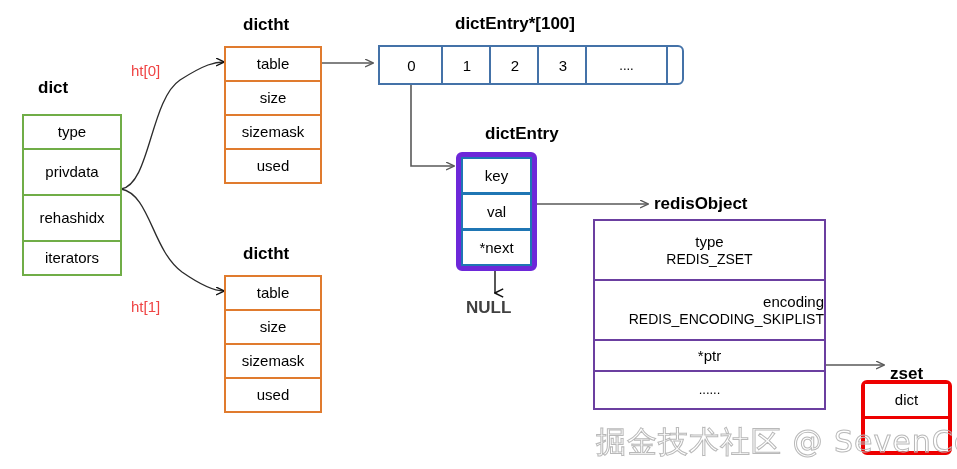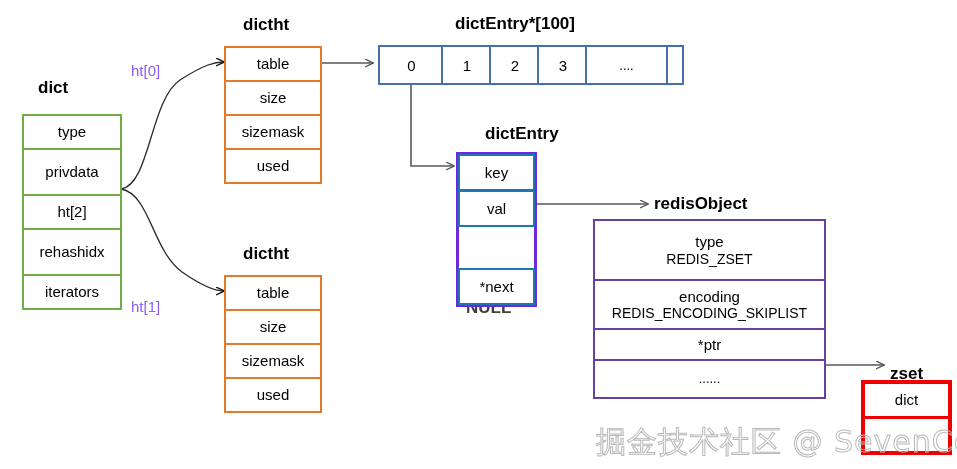--- a/index.html
+++ b/index.html
@@ -19,20 +19,21 @@
     position: absolute;
     font-weight: bold;
     font-size: 17px;
     color: #000000;
     white-space: nowrap;
   }
   .struct {
     position: absolute;
     box-sizing: border-box;
     background: #ffffff;
+    border-radius: 6px;
   }
   .struct .row {
     box-sizing: border-box;
     display: flex;
     align-items: center;
     justify-content: center;
     text-align: center;
     font-size: 15px;
     color: #000000;
     background: #ffffff;
@@ -51,33 +52,33 @@
     box-sizing: border-box;
     border: 2px solid #4472A8;
     margin: -2px;
     display: flex;
     align-items: center;
     justify-content: center;
     font-size: 15px;
     background: #ffffff;
   }
   
-  .e-box { border: 3px solid #6d28d9; }
+  .e-box { border: 6px solid #6d28d9; }
   .e-box .row { border: 2px solid #1F76B4; margin: -1px; }
   
   .p-box { border: 2px solid #6B3FA0; }
   .p-box .row { border: 2px solid #6B3FA0; margin: -2px; }
   
   .r-box { border: 3px solid #EE0000; }
   .r-box .row { border: 2px solid #EE0000; margin: -1px; }
 
   .lbl {
     position: absolute;
     font-size: 15px;
-    color: #8b5cf6;
+    color: #ef4444;
     white-space: nowrap;
     text-align: center;
   }
   .boldlbl {
     position: absolute;
     font-size: 17px;
     font-weight: bold;
     color: #404040;
     white-space: nowrap;
   }
@@ -130,21 +131,20 @@
 
     <path d="M537,204 L648,204" fill="none" stroke="#595959" stroke-width="1.6" marker-end="url(#arr)"></path>
 
     <path d="M826,365 L884,365" fill="none" stroke="#595959" stroke-width="1.6" marker-end="url(#arr)"></path>
   </svg>
 
   <div class="title" style="left:38px; top:78px;">dict</div>
   <div class="struct g-box" style="left:22px; top:114px; width:100px;">
     <div class="row" style="height:36px;">type</div>
     <div class="row" style="height:48px;">privdata</div>
-    <div class="row" style="height:36px;">ht[2]</div>
     <div class="row" style="height:48px;">rehashidx</div>
     <div class="row" style="height:36px;">iterators</div>
   </div>
 
   <div class="lbl" style="left:131px; top:62px;">ht[0]</div>
   <div class="lbl" style="left:131px; top:298px;">ht[1]</div>
   <div class="boldlbl" style="left:466px; top:298px;">NULL</div>
 
   <div class="title" style="left:243px; top:15px;">dictht</div>
   <div class="struct o-box" style="left:224px; top:46px; width:98px;">
@@ -168,30 +168,30 @@
     <div class="cell" style="width:52px;">1</div>
     <div class="cell" style="width:52px;">2</div>
     <div class="cell" style="width:52px;">3</div>
     <div class="cell" style="width:83px; font-size:13px;">....</div>
   </div>
 
   <div class="title" style="left:455px; top:124px;margin-left:30px;">dictEntry</div>
   <div class="struct e-box" style="left:456px; top:152px; width:81px;">
     <div class="row" style="height:37px;">key</div>
     <div class="row" style="height:37px;">val</div>
-    <div class="row" style="height:37px;margin-top:42px;">*next</div>
+    <div class="row" style="height:37px;">*next</div>
   </div>
 
   <div class="title" style="left:654px; top:194px;">redisObject</div>
   <div class="struct p-box" style="left:593px; top:219px; width:233px;">
     <div class="row" style="height:62px;">
       <span>type</span>
       <span class="sub">REDIS_ZSET</span>
     </div>
-    <div class="row" style="height:51px;">
+    <div class="row" style="height:62px;align-items:flex-end;">
       <span>encoding</span>
       <span class="sub">REDIS_ENCODING_SKIPLIST</span>
     </div>
     <div class="row" style="height:33px;">
       <span>*ptr</span>
     </div>
     <div class="row" style="height:40px;">
       <span style="font-size:13px;">......</span>
     </div>
   </div>

